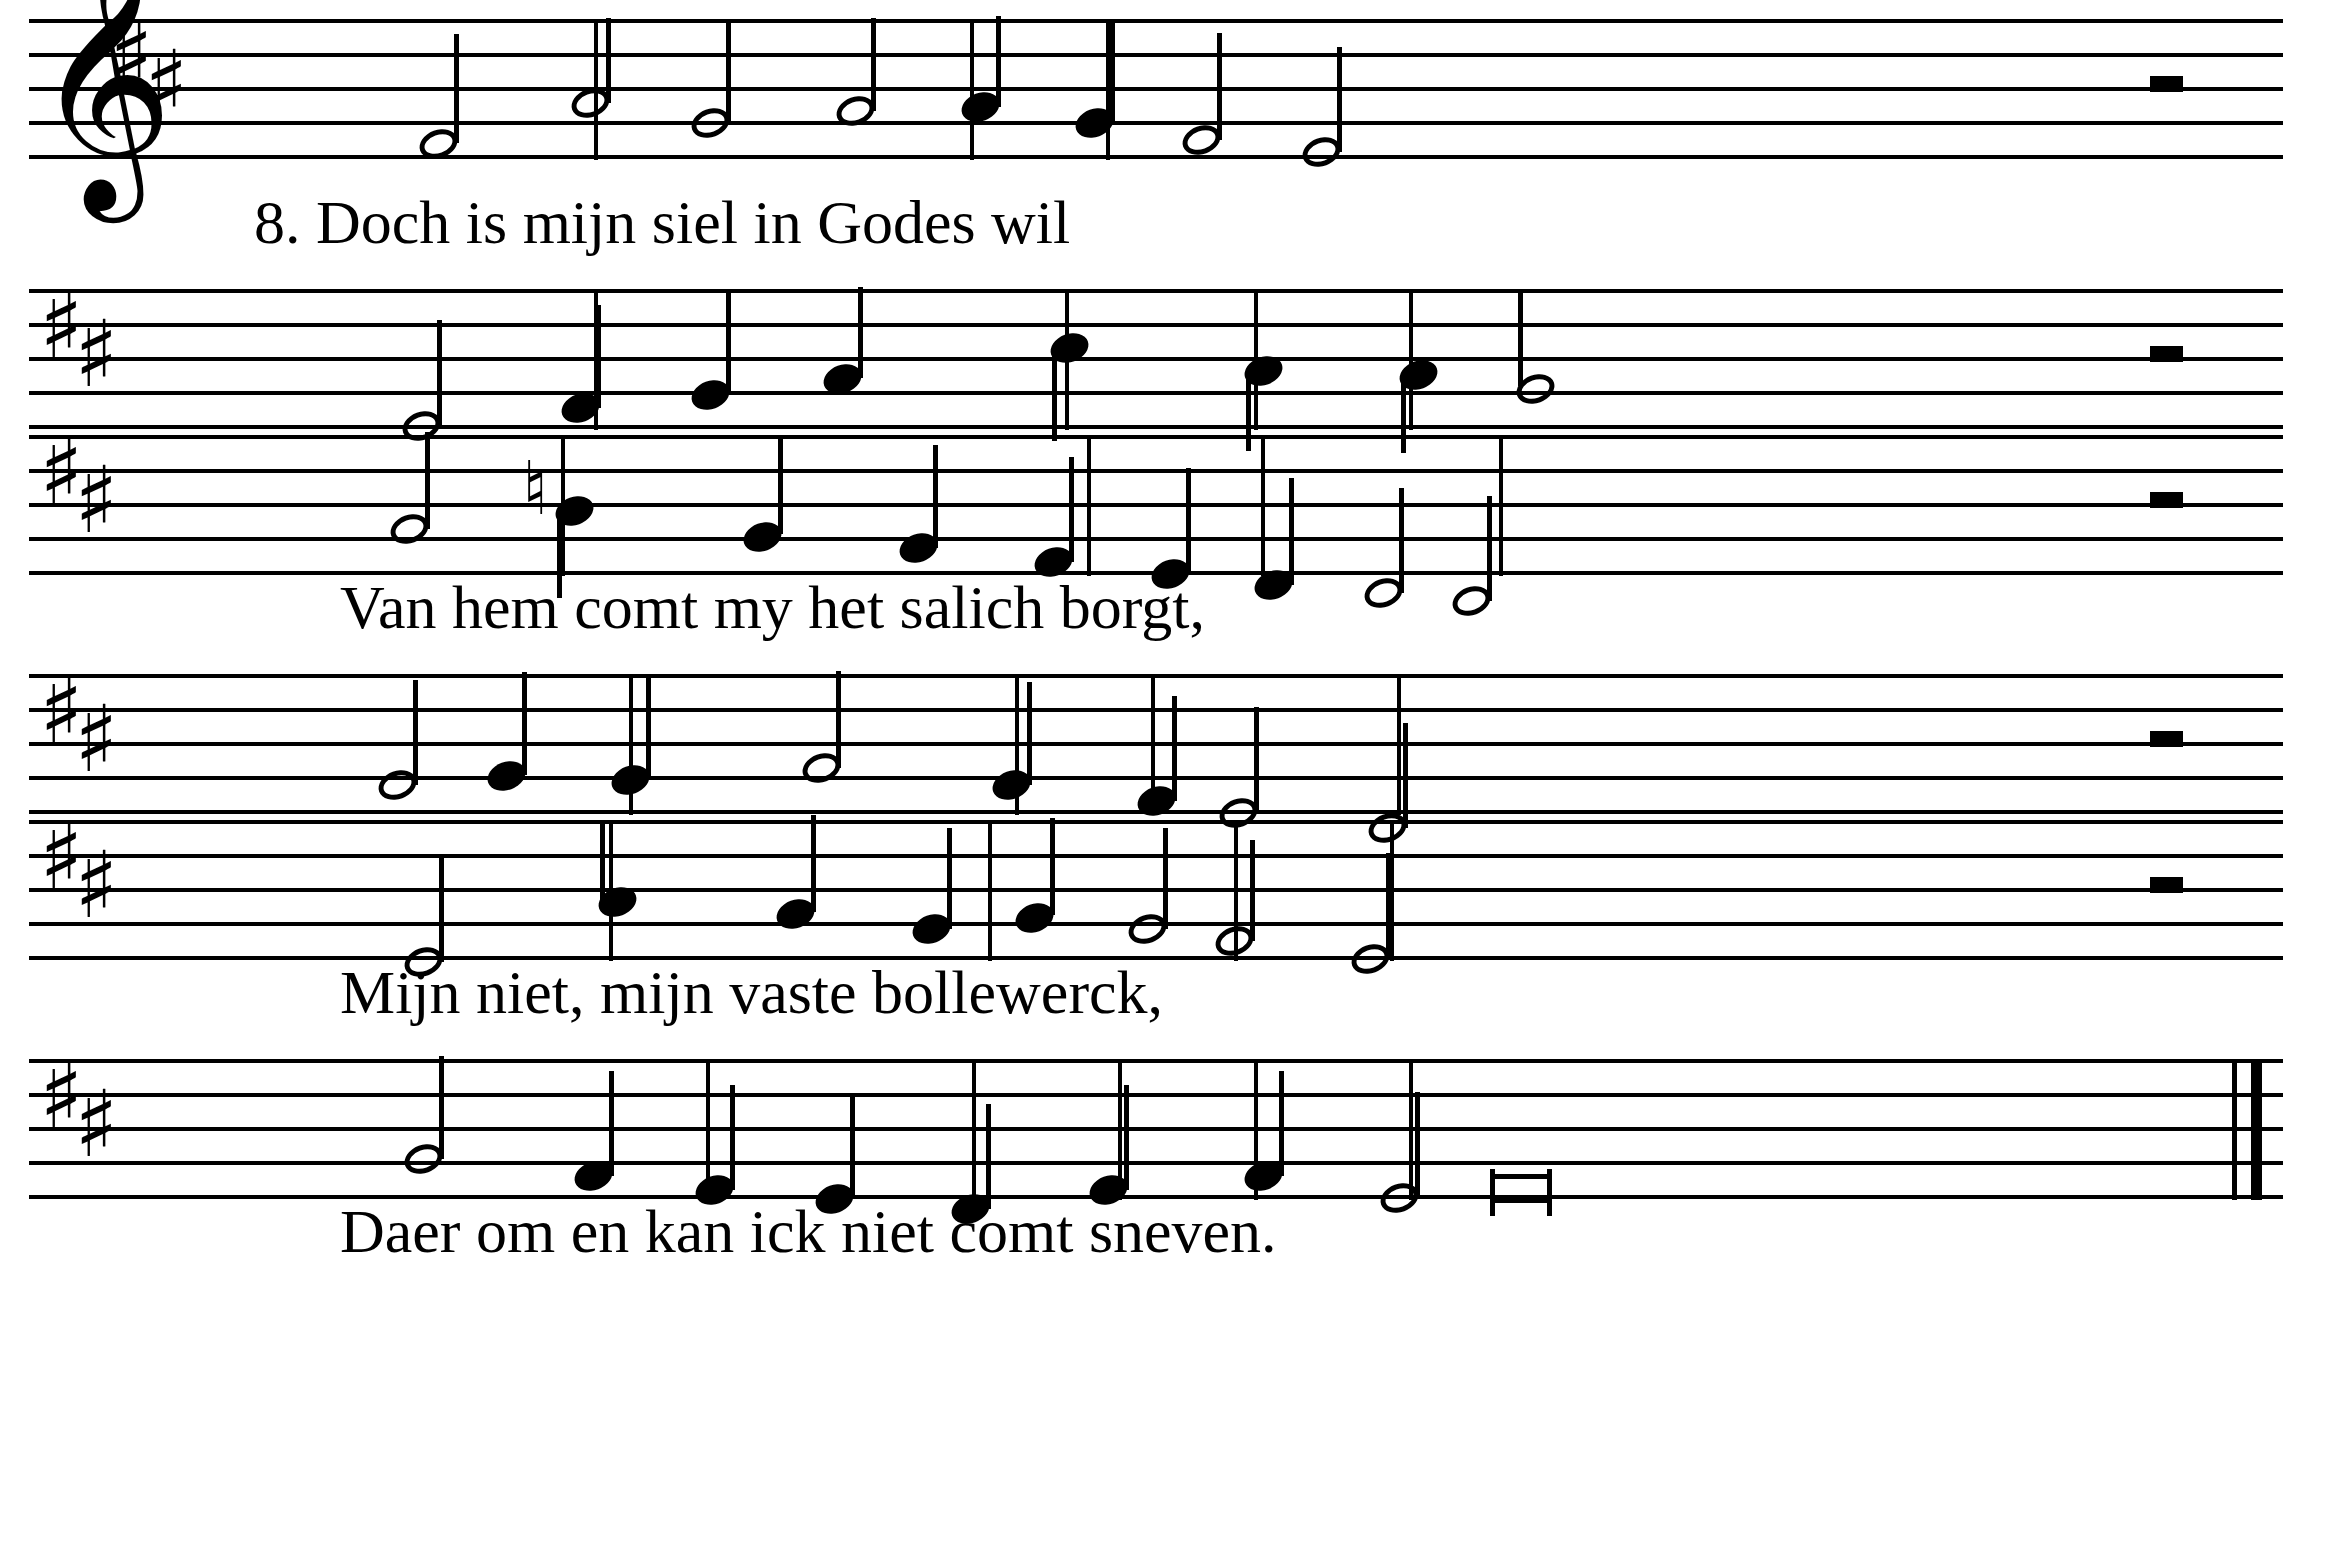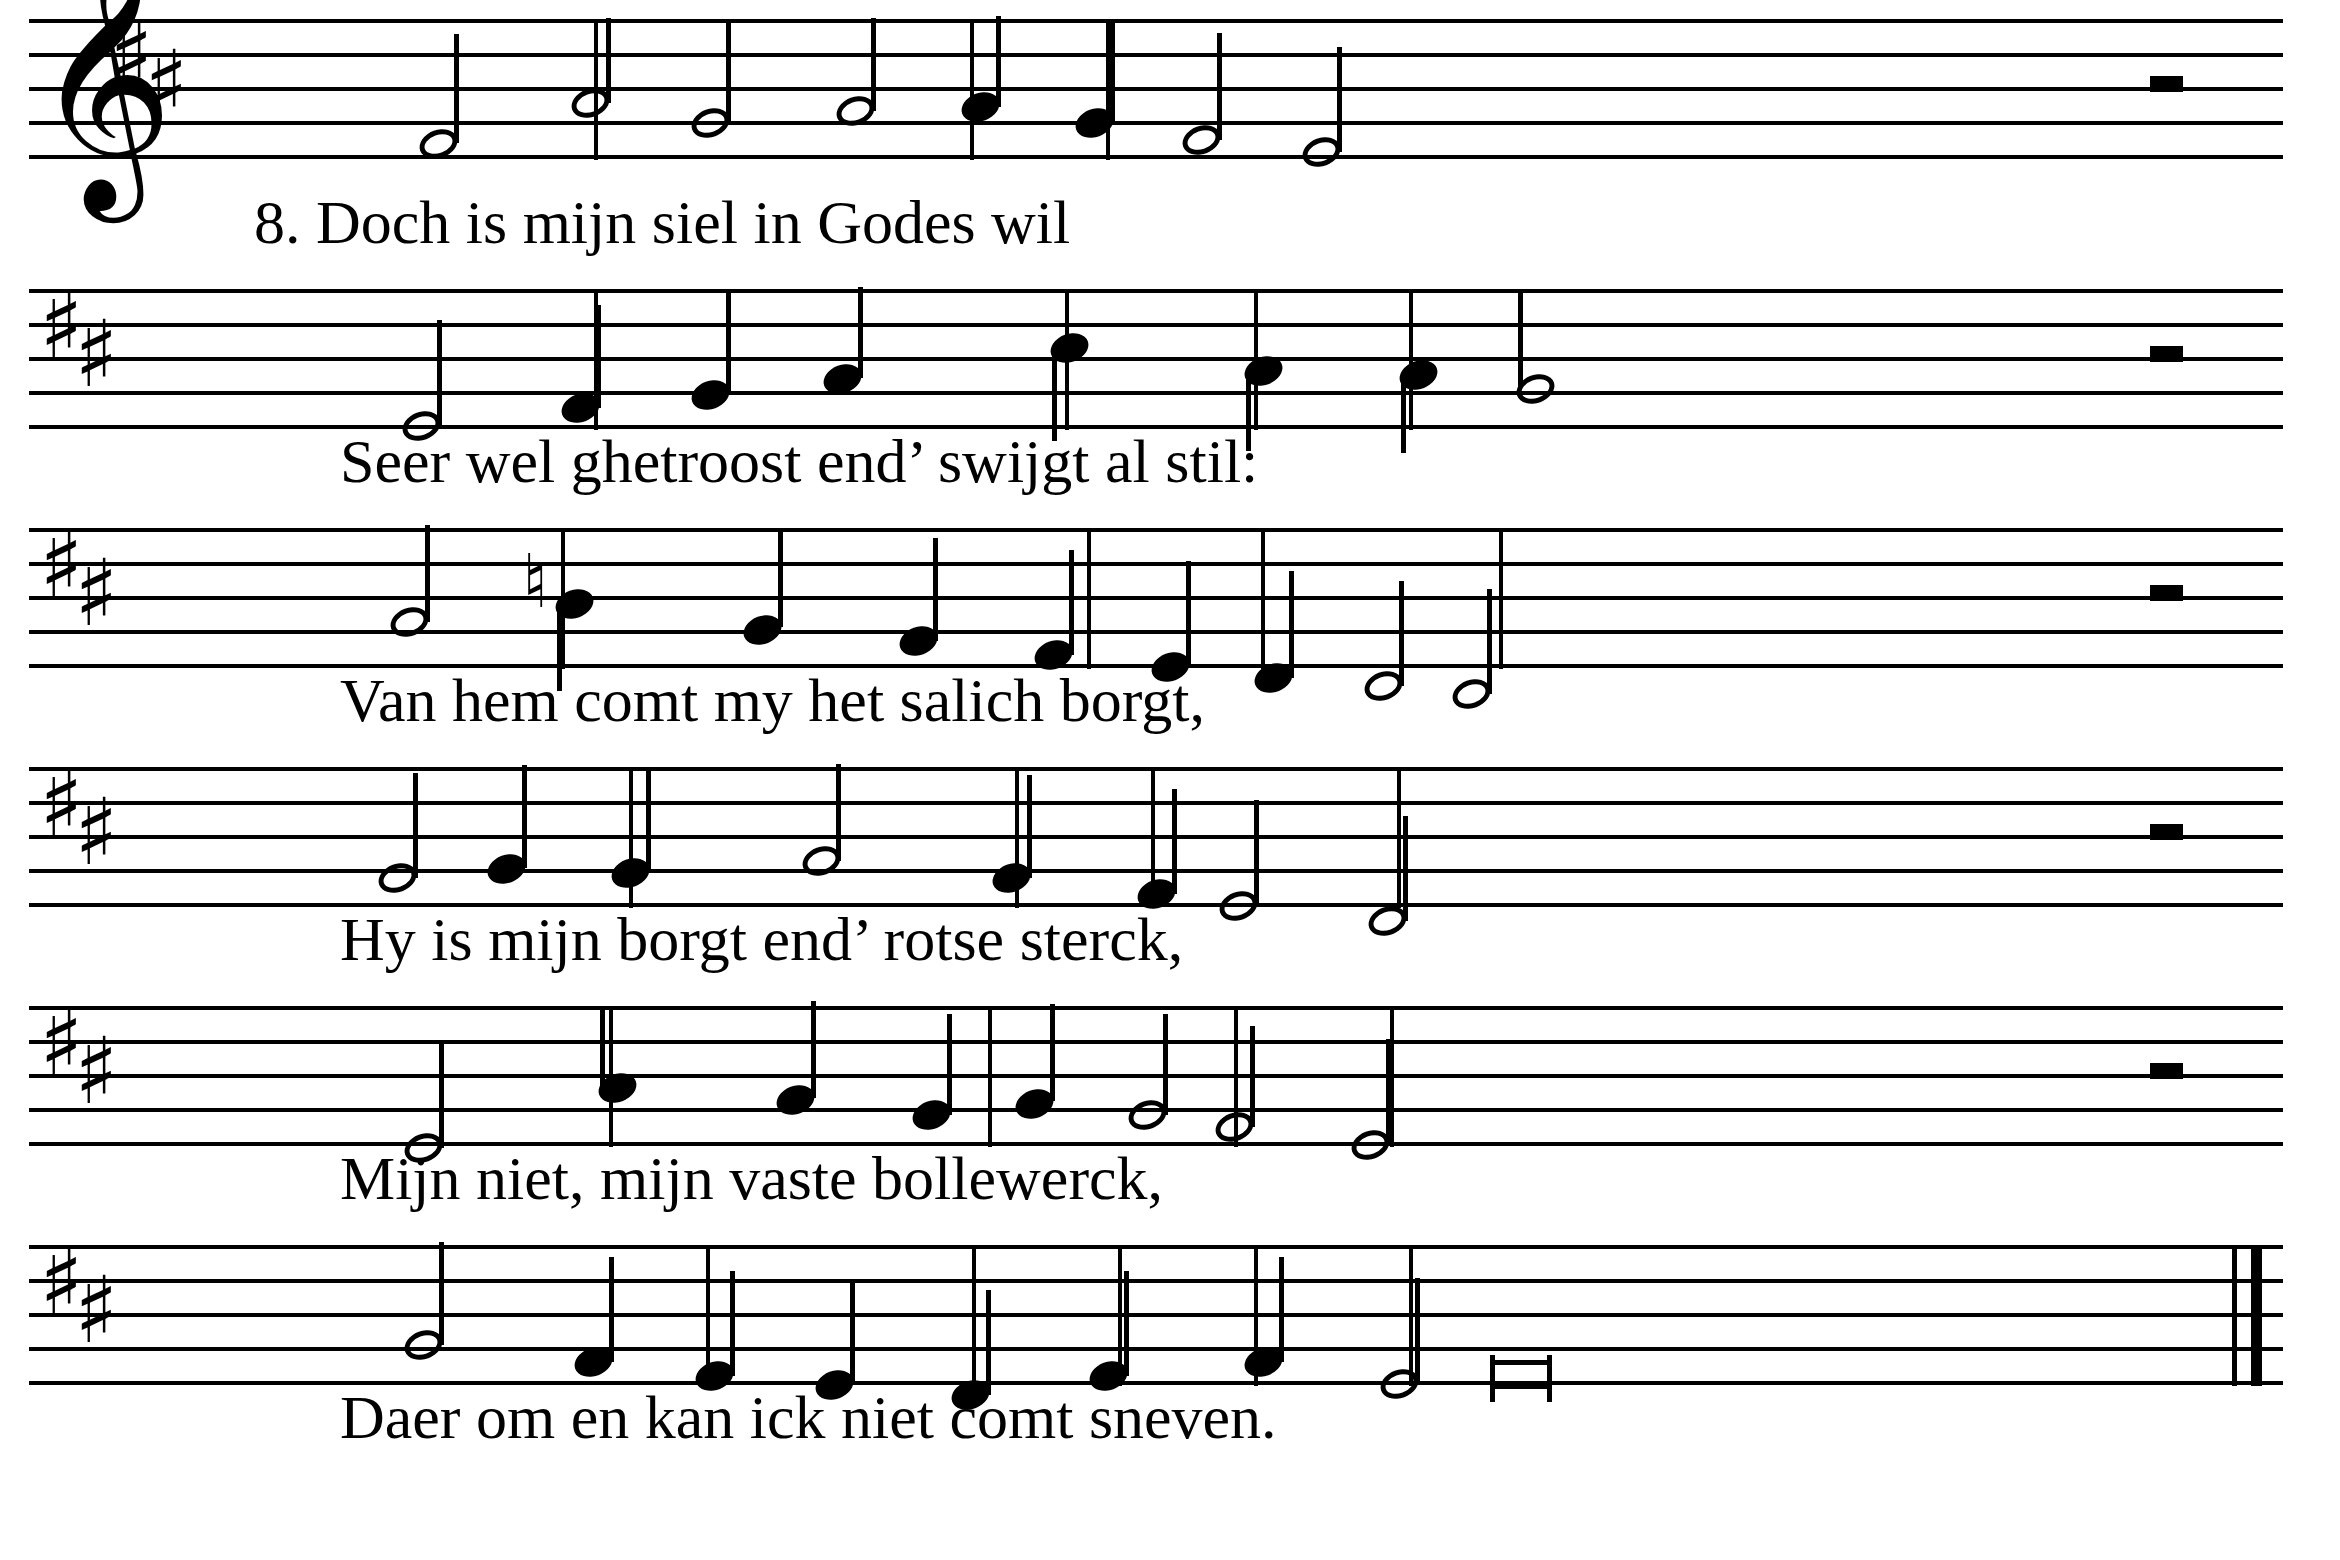--- a/index.html
+++ b/index.html
@@ -241,23 +241,20 @@
       <div class="stem" style="left:1246px; top:101px; height:82px"></div>
 
       <div class="note filled" style="left:1399px; top:93px"></div>
       <div class="stem" style="left:1401px; top:105px; height:80px"></div>
 
       <div class="note open" style="left:1516px; top:107px"></div>
       <div class="stem" style="left:1518px; top:23px; height:95px"></div>
 
       <div class="rest" style="left:2150px; top:78px"></div>
     </div>
-    <div class="lyric-row" style="padding-left:340px">
-      <div class="lyric">Seer wel ghetroost end’ swijgt al stil:</div>
-    </div>
   </div>
 
   <div class="system">
     <div class="staff" style="height:146px">
       <div class="line l1" style="top:21.3px"></div>
       <div class="line l2" style="top:55px"></div>
       <div class="line l3" style="top:89px"></div>
       <div class="line l4" style="top:123px"></div>
       <div class="line l5" style="top:157px"></div>
 
@@ -339,23 +336,20 @@
       <div class="stem" style="left:1172px; top:43px; height:105px"></div>
 
       <div class="note open" style="left:1219px; top:146px"></div>
       <div class="stem" style="left:1254px; top:54px; height:105px"></div>
 
       <div class="note open" style="left:1368px; top:161px"></div>
       <div class="stem" style="left:1403px; top:70px; height:105px"></div>
 
       <div class="rest" style="left:2150px; top:78px"></div>
     </div>
-    <div class="lyric-row" style="padding-left:340px">
-      <div class="lyric">Hy is mijn borgt end’ rotse sterck,</div>
-    </div>
   </div>
 
   <div class="system">
     <div class="staff" style="height:146px">
       <div class="line l1" style="top:21.3px"></div>
       <div class="line l2" style="top:55px"></div>
       <div class="line l3" style="top:89px"></div>
       <div class="line l4" style="top:123px"></div>
       <div class="line l5" style="top:157px"></div>
 

